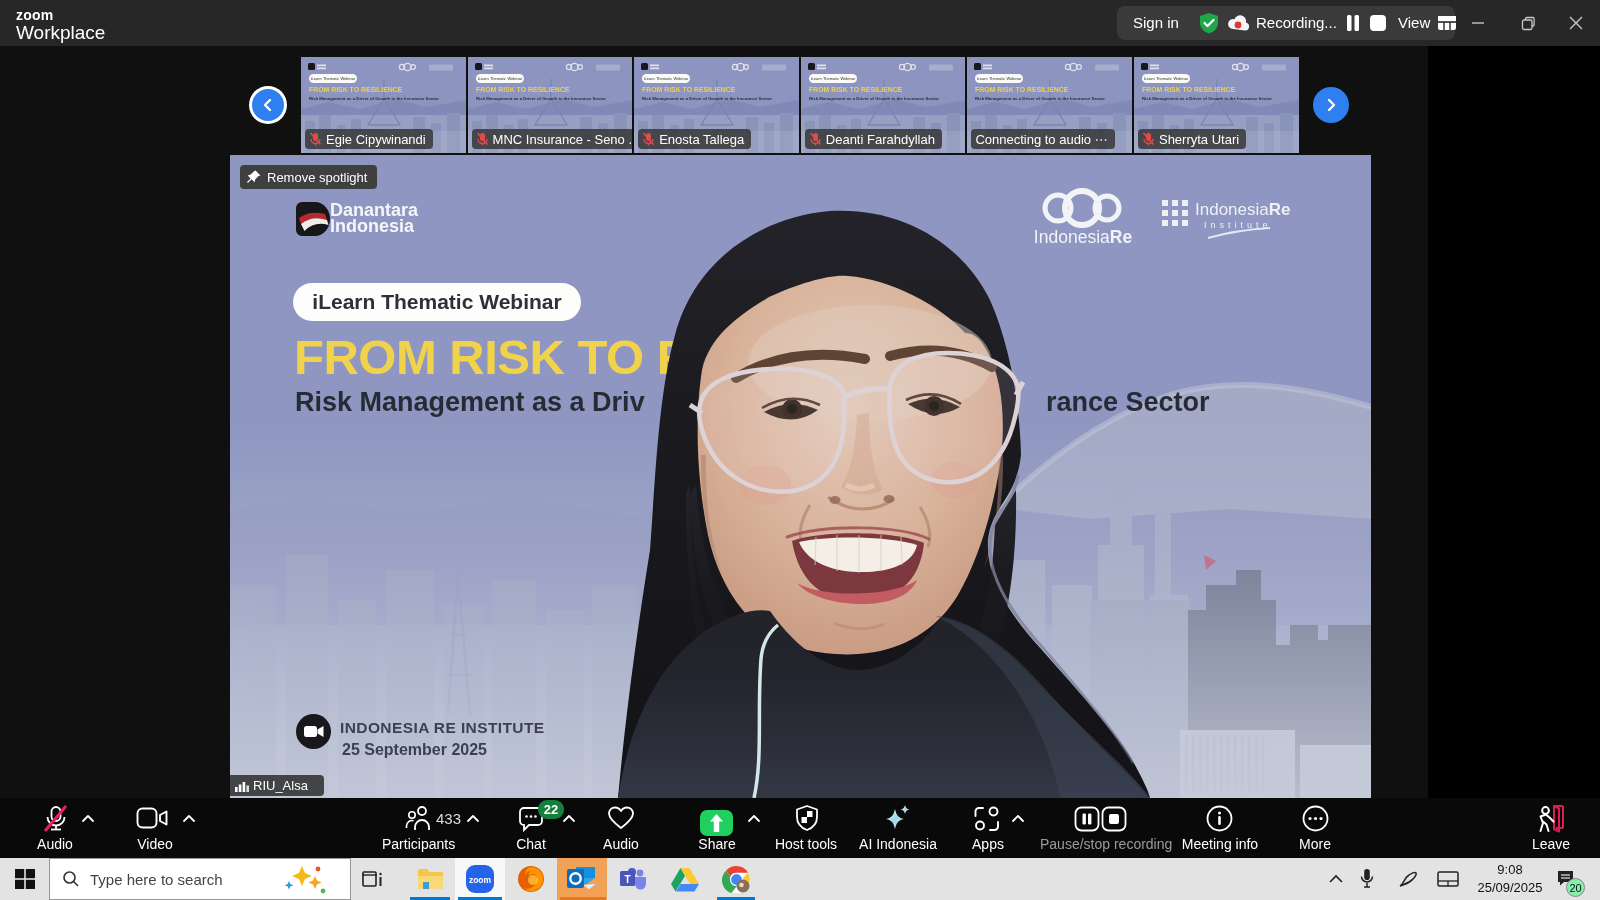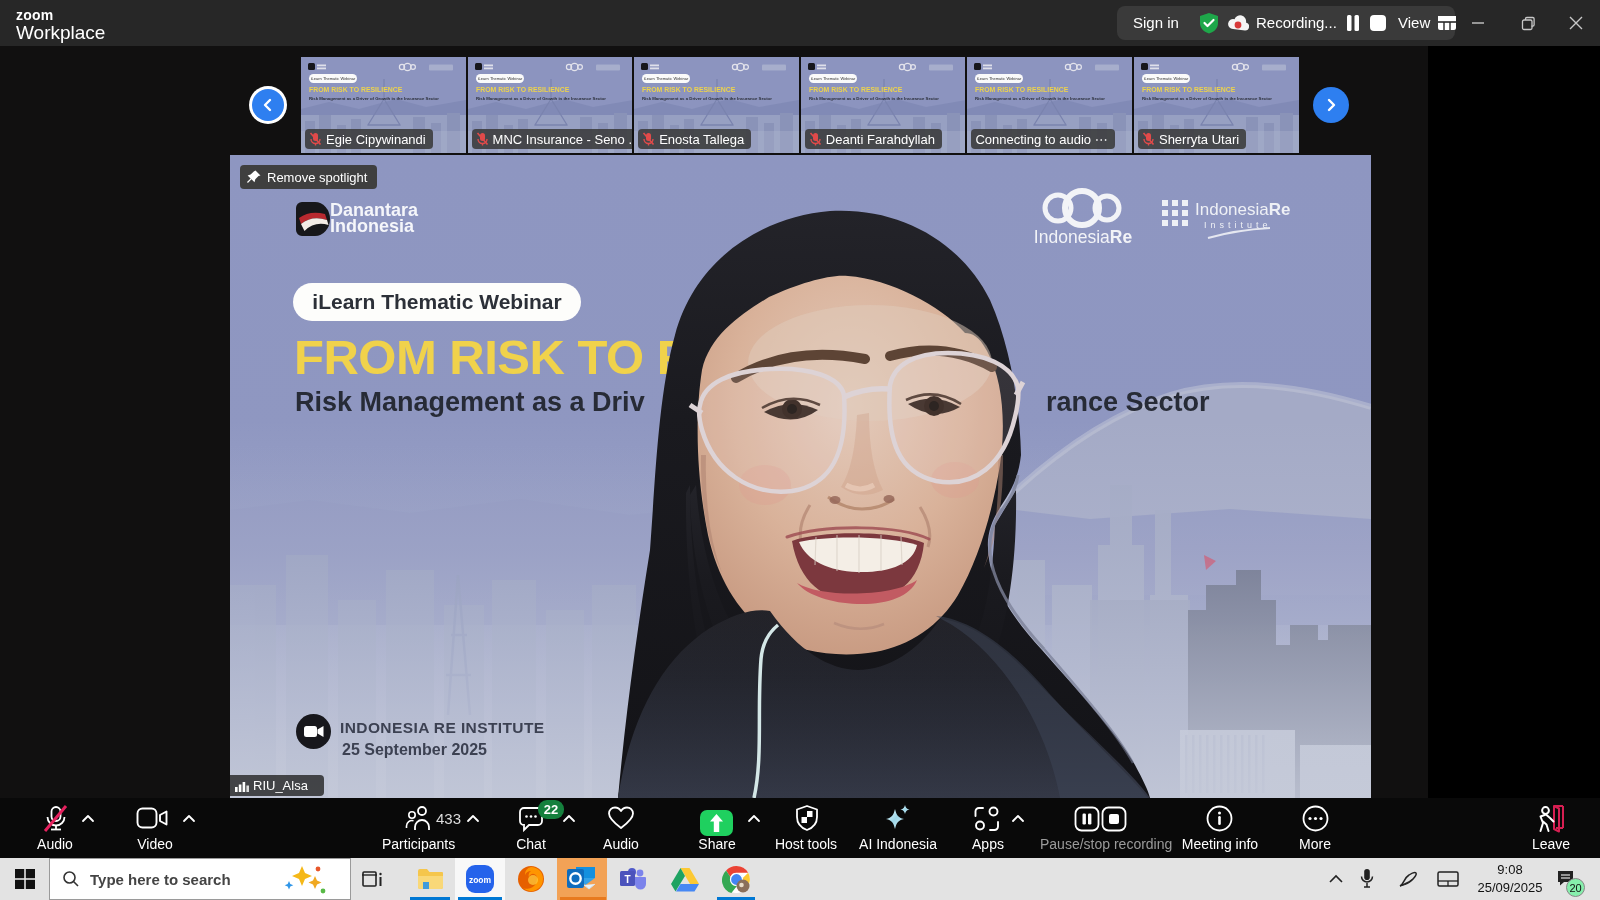--- a/index.html
+++ b/index.html
@@ -761,21 +761,21 @@
       <rect x="0" y="0" width="9.2" height="9.2" fill="#111"></rect>
       <rect x="10.8" y="0" width="9.2" height="9.2" fill="#111"></rect>
       <rect x="0" y="10.8" width="9.2" height="9.2" fill="#111"></rect>
       <rect x="10.8" y="10.8" width="9.2" height="9.2" fill="#111"></rect>
     </svg>
     <div class="searchbox">
       <svg style="margin-left:12px" width="18" height="18" viewBox="0 0 18 18">
           <circle cx="7.5" cy="7.5" r="5.5" fill="none" stroke="#333" stroke-width="1.6"></circle>
           <line x1="11.5" y1="11.5" x2="16" y2="16" stroke="#333" stroke-width="1.6"></line>
         </svg>
-      <span style="margin-left:10px;color:#444;font-size:15px;font-weight:bold;">Type here to search</span>
+      <span style="margin-left:10px;color:#444;font-size:15px;">Type here to search</span>
 
       <svg style="position:absolute;left:232px;top:4px" width="46" height="34" viewBox="0 0 46 34">
         <path d="M20 3 L23 10 L30 13 L23 16 L20 23 L17 16 L10 13 L17 10 Z" fill="#f5b818"></path>
         <path d="M33 13 L35 17.5 L39.5 19.5 L35 21.5 L33 26 L31 21.5 L26.5 19.5 L31 17.5 Z" fill="#f0a821"></path>
         <path d="M7 18 L8.3 21 L11.3 22.3 L8.3 23.6 L7 26.6 L5.7 23.6 L2.7 22.3 L5.7 21 Z" fill="#2f96e8"></path>
         <circle cx="36" cy="6" r="2.4" fill="#e8562a"></circle>
         <circle cx="41" cy="28" r="2.4" fill="#58b946"></circle>
       </svg>
     </div>
 

